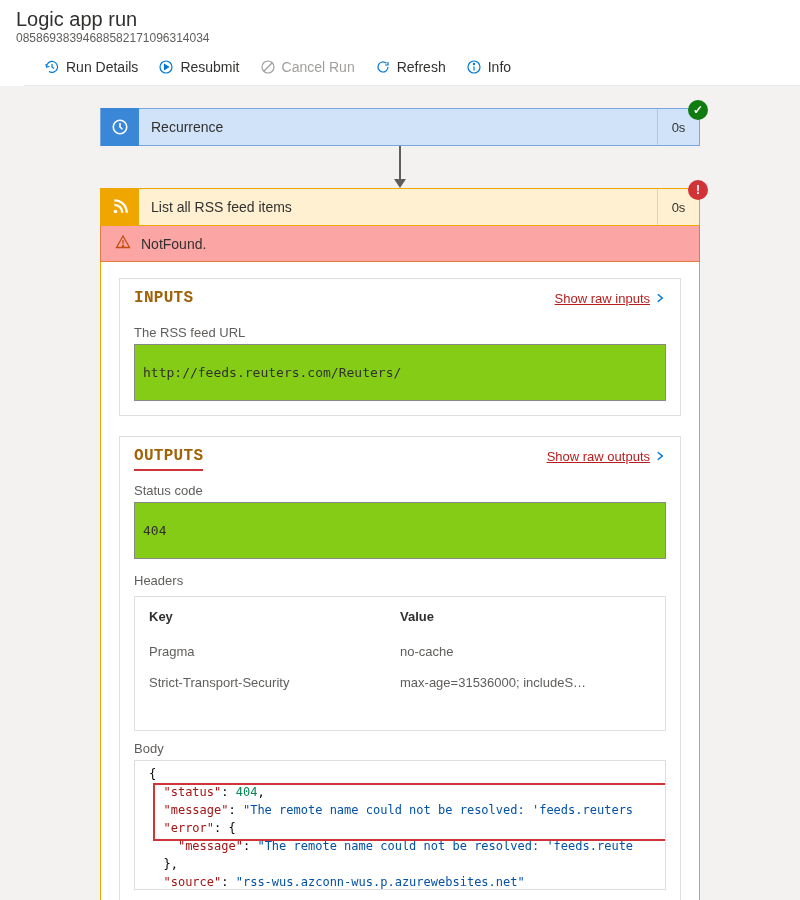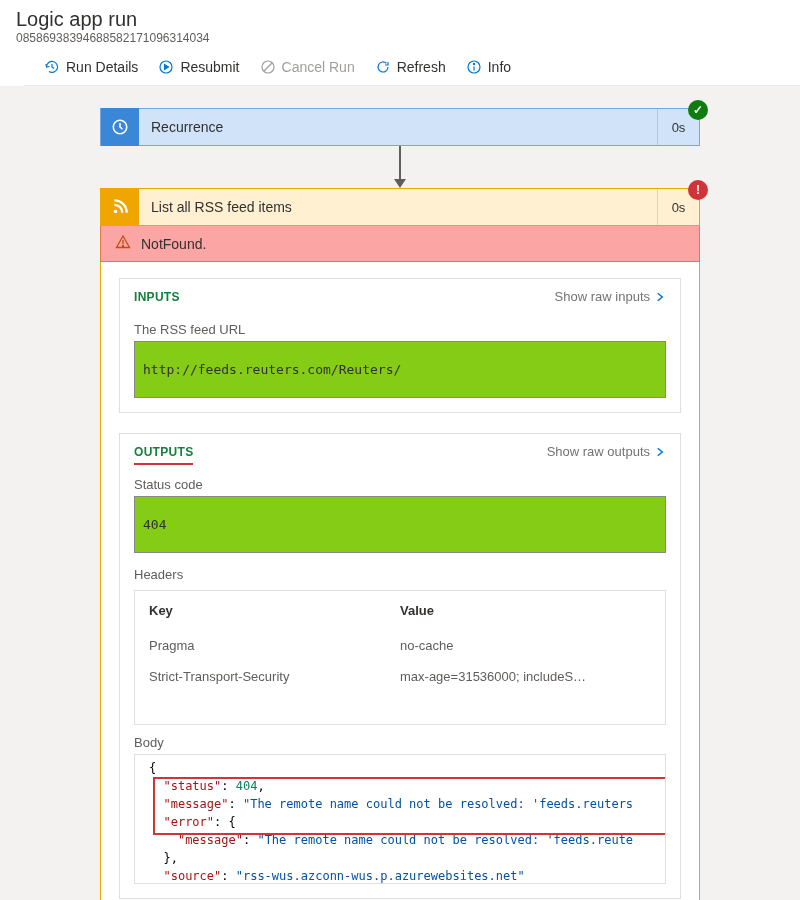--- a/index.html
+++ b/index.html
@@ -32,23 +32,23 @@
 .arrow { display: flex; flex-direction: column; align-items: center; height: 42px; }
 .arrow-line { width: 2px; flex: 1; background: #605e5c; }
 .arrow-head { width: 0; height: 0; border-left: 6px solid transparent; border-right: 6px solid transparent; border-top: 9px solid #605e5c; }
 
 .error-banner { background: #fca5a5; border: 1px solid #e07b3a; border-top: none; padding: 8px 14px; display: flex; align-items: center; gap: 10px; color: #323130; font-size: 14px; }
 .error-banner .warn-ico { color: #c24d0f; }
 
 .step-body { background: #fff; border: 1px solid #f0a600; border-top: none; padding: 16px 18px 20px; }
 .section { border: 1px solid #e1dfdd; padding: 0; margin-bottom: 20px; }
 .section .section-hdr { display: flex; align-items: center; padding: 10px 14px 8px; }
-.section .section-label { font-size: 12px; font-weight: 600; color: #15803d; letter-spacing: 0.3px; position: relative; }
+.section .section-label { font-size: 16px; font-weight: 600; color: #a16207; letter-spacing: 0.3px; position: relative; font-family: Liberation Mono, monospace; }
 .section .section-label.active::after { content: ""; position: absolute; left: 0; right: 0; bottom: -6px; height: 2px; background: #d13438; }
-.section .raw-link { margin-left: auto; color: #737373; font-size: 13px; display: flex; align-items: center; gap: 4px; cursor: pointer; }
+.section .raw-link { margin-left: auto; color: #b91c1c; font-size: 13px; display: flex; align-items: center; gap: 4px; cursor: pointer; text-decoration: underline; }
 .section .section-content { padding: 10px 14px 14px; }
 .field-label { font-size: 13px; color: #605e5c; margin-bottom: 4px; }
 .field-input { width: 100%; border: 1px solid #8a8886; padding: 20px 8px; font-family: Consolas, monospace; font-size: 13px; color: #323130; background: #84cc16; }
 
 .headers-table { border: 1px solid #e1dfdd; margin-top: 8px; overflow-y: scroll; height: 135px; }
 .headers-table .hrow { display: flex; padding: 8px 14px; font-size: 13px; color: #605e5c; }
 .headers-table .hrow.header { font-weight: 600; color: #323130; padding: 12px 14px; }
 .headers-table .hcell-key { flex: 1; }
 .headers-table .hcell-val { flex: 1; }
 

